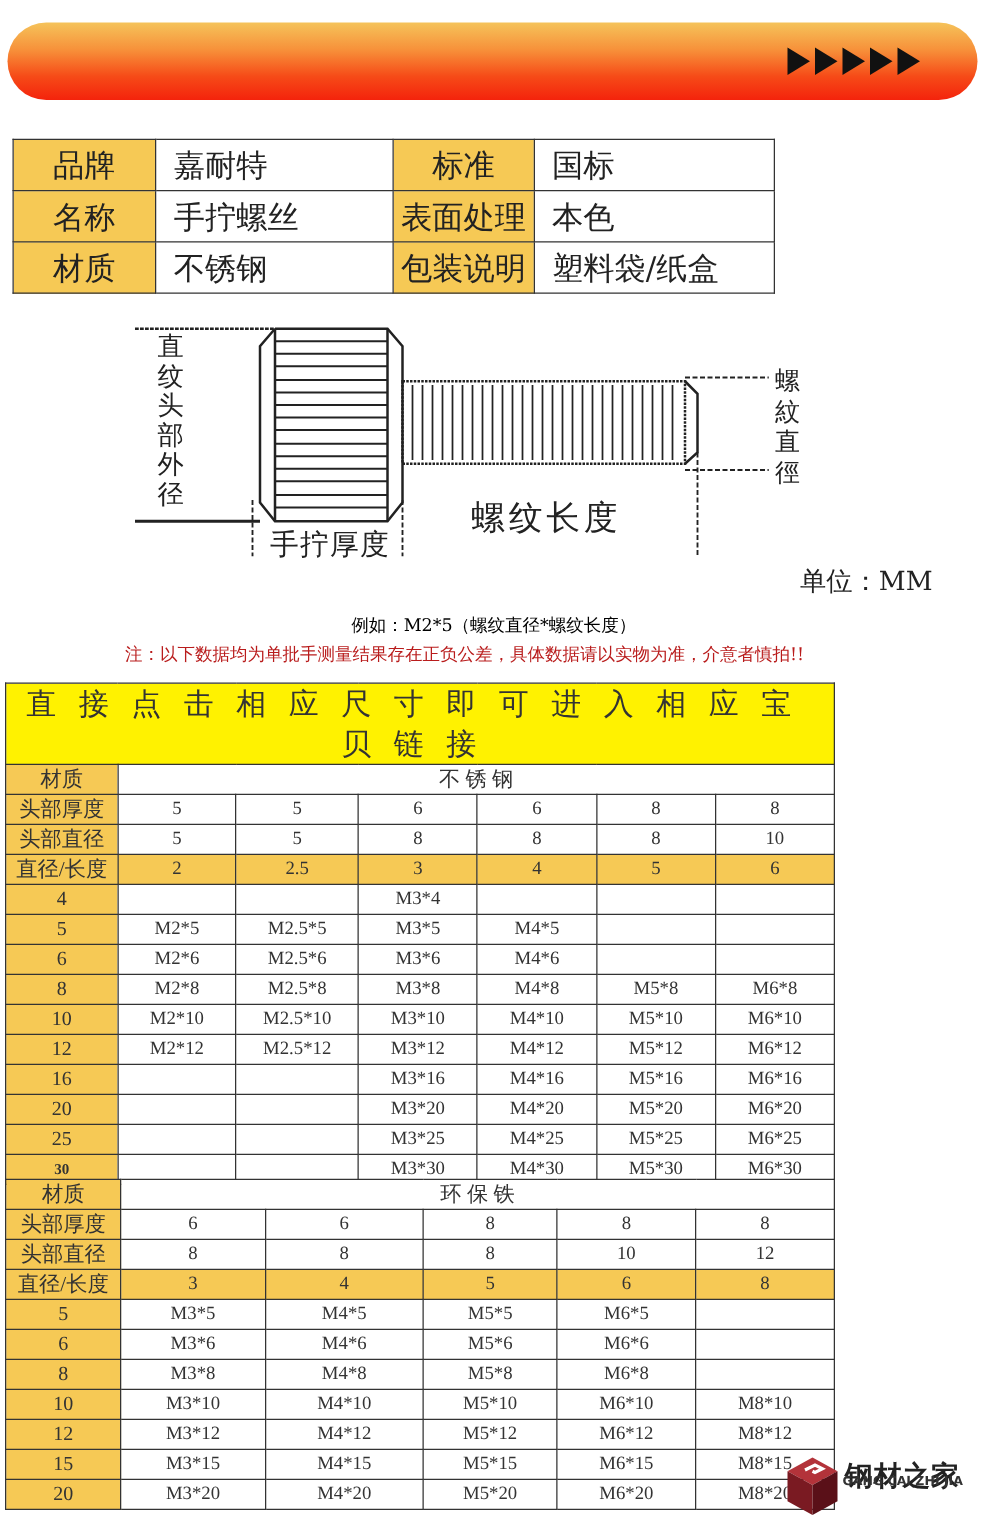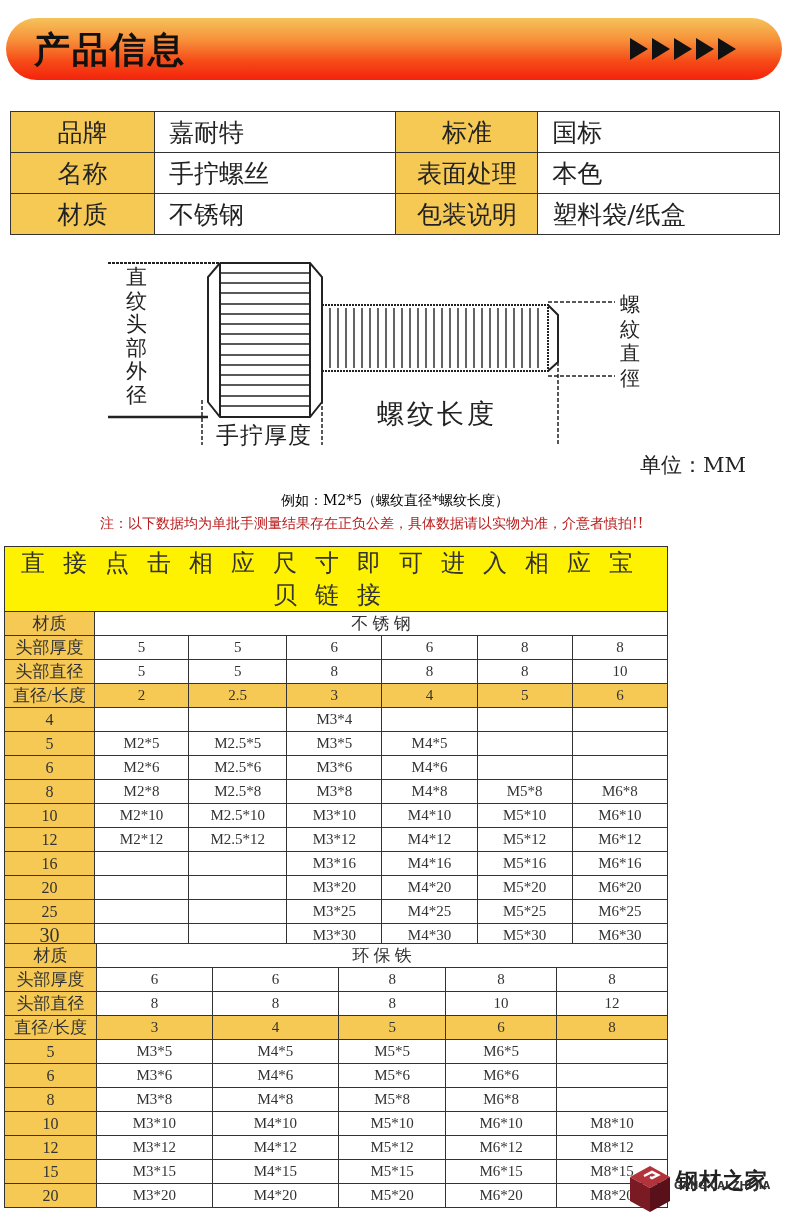--- a/index.html
+++ b/index.html
@@ -3,21 +3,21 @@
 <meta charset="utf-8">
 <style>
   * { margin:0; padding:0; box-sizing:border-box; }
   body { width:790px; height:1219px; background:#fff; font-family:"DejaVu Serif","Liberation Serif",serif; color:#222; position:relative; overflow:hidden; }
   .banner { position:absolute; left:6px; top:18px; width:776px; height:62px; border-radius:31px;
     background:linear-gradient(to bottom,#f5c35a 0%,#f7913a 35%,#f64a17 70%,#f4230c 100%); }
   .banner-title { position:absolute; left:28px; top:8px; font-family:"DejaVu Sans",sans-serif; font-weight:bold; font-size:36px; color:#111; letter-spacing:2px; }
   .banner-arrows { position:absolute; right:46px; top:20px; display:flex; gap:4px; }
   .arrow { width:0; height:0; border-top:11px solid transparent; border-bottom:11px solid transparent; border-left:18px solid #111; }
   table { border-collapse:collapse; position:absolute; }
-  .info { left:10px; top:111px; width:770px; }
+  .info { left:10px; top:111px; width:610px; }
   .info td { border:1.5px solid #333; height:41px; font-size:25px; font-family:"DejaVu Serif",serif; }
   .info td.k { background:#f6c955; text-align:center; width:146px; }
   .info td.k2 { width:144px; }
   .info td.v { padding-left:14px; width:245px; }
   .diagram { position:absolute; left:100px; top:250px; width:560px; height:210px; }
   .unit { position:absolute; left:640px; top:451px; font-size:21px; }
   .example { position:absolute; left:0; width:790px; top:492px; text-align:center; font-size:14px; color:#000000; }
   .note { position:absolute; left:100px; top:515px; font-size:14px; color:#b91c1c; }
   .spec { left:4px; width:664px; font-family:"Liberation Serif","DejaVu Serif",serif; }
   .spec td { border:1px solid #333; height:24px; text-align:center; font-size:15px; padding:0; color:#333; }
@@ -28,21 +28,20 @@
   .t1 { top:546px; }
   .t2 { top:943px; }
   .watermark { position:absolute; left:628px; top:1164px; width:160px; height:50px; }
   .wm-text { position:absolute; left:48px; top:2px; font-family:"DejaVu Sans",sans-serif; font-weight:bold; font-size:22px; color:#222; letter-spacing:1px; }
   .wm-sub { position:absolute; left:46px; top:16px; font-family:"DejaVu Sans",sans-serif; font-weight:bold; font-size:10px; color:#333; }
 </style>
 </head>
 <body>
 
 <div class="banner">
-  <div class="banner-title">产品信息</div>
   <div class="banner-arrows">
     <span class="arrow"></span>
     <span class="arrow"></span>
     <span class="arrow"></span>
     <span class="arrow"></span>
     <span class="arrow"></span>
   </div>
 </div>
 
 <table class="info">
@@ -257,21 +256,21 @@
       <tr>
         <td class="lbl" style="font-size: 16px;">25</td>
         <td class="cell"></td>
         <td class="cell"></td>
         <td class="cell" style="cursor: pointer;">M3*25</td>
         <td class="cell" style="cursor: pointer;">M4*25</td>
         <td class="cell" style="cursor: pointer;">M5*25</td>
         <td class="cell" style="cursor: pointer;">M6*25</td>
       </tr>
       <tr>
-        <td class="lbl" style="font-size: 20px;">30</td>
+        <td class="lbl" style="font-size: 12px; font-weight: bold;">30</td>
         <td class="cell"></td>
         <td class="cell"></td>
         <td class="cell" style="cursor: pointer;">M3*30</td>
         <td class="cell" style="cursor: pointer;">M4*30</td>
         <td class="cell" style="cursor: pointer;">M5*30</td>
         <td class="cell" style="cursor: pointer;">M6*30</td>
       </tr>
     </tbody>
 </table>
 

